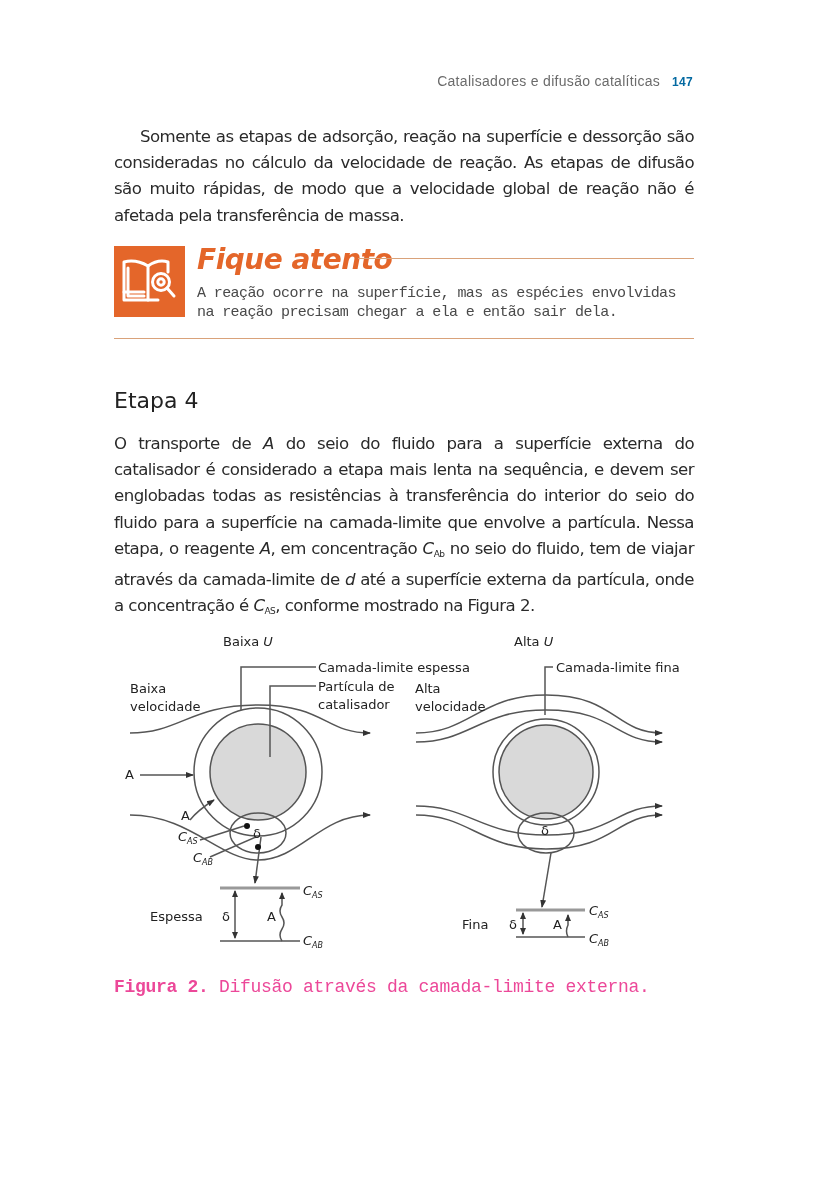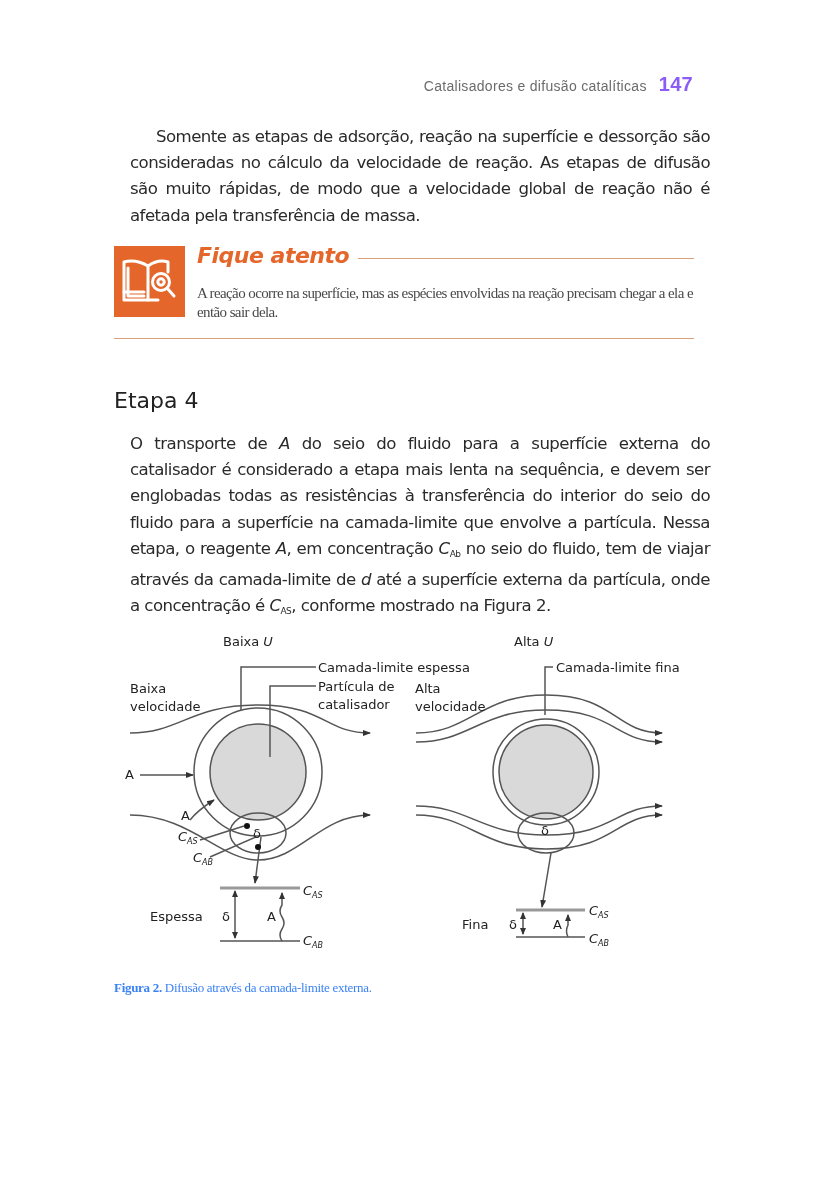--- a/index.html
+++ b/index.html
@@ -1,32 +1,32 @@
 <!DOCTYPE html>
 <html><head>
 <meta charset="utf-8">
 <style>
   html, body { margin:0; padding:0; background:#ffffff; }
   body { width:827px; height:1200px; position:relative; overflow:hidden;
          font-family:"Liberation Sans", sans-serif; color:#222; }
   .running-head { position:absolute; top:73px; right:134px; font-size:14px; color:#6b6b6b; letter-spacing:0.3px; }
-  .running-head .page-num { color:#8b5cf6; font-weight:bold; font-size:20px; margin-left:12px; }
-  .para { position:absolute; left:114px; width:580px; font-size:16.6px; line-height:26.2px; color:#2a2a2a; text-align:justify; font-family:"DejaVu Sans", sans-serif; letter-spacing:-0.55px;margin-left:16px; }
+  .running-head .page-num { color:#0369a1; font-weight:bold; font-size:12px; margin-left:12px; }
+  .para { position:absolute; left:114px; width:580px; font-size:16.6px; line-height:26.2px; color:#2a2a2a; text-align:justify; font-family:"DejaVu Sans", sans-serif; letter-spacing:-0.55px; }
   .para.p1 { top:124px; text-indent:26px; }
   .para.p2 { top:431px; }
   .attn { position:absolute; left:114px; top:246px; width:580px; height:92px; border-bottom:1.3px solid #d9a27a; }
   .attn-icon { position:absolute; left:0; top:0; width:71px; height:71px; background:#e4662a; }
-  .attn-title { position:absolute; left:83px; top:-3px; font-size:22px; font-weight:bold; font-style:italic; color:#e4662a; font-family:"DejaVu Sans", sans-serif; letter-spacing:-0.5px; }
+  .attn-title { position:absolute; left:83px; top:-3px; font-size:28px; font-weight:bold; font-style:italic; color:#e4662a; font-family:"DejaVu Sans", sans-serif; letter-spacing:-0.5px; }
   .attn-rule { position:absolute; left:244px; right:0; top:12px; border-top:1.3px solid #d9a27a; }
-  .attn-body { position:absolute; left:83px; top:38px; width:500px; font-size:15px; line-height:19px; color:#4a4a4a; font-family:Liberation Serif, serif; letter-spacing:-0.6px; }
+  .attn-body { position:absolute; left:83px; top:38px; width:500px; font-size:15px; line-height:19px; color:#4a4a4a; font-family:Liberation Mono, monospace; letter-spacing:-0.6px; }
   .h2 { position:absolute; left:114px; top:388px; font-size:22px; color:#222; font-family:"DejaVu Sans", sans-serif; }
   sub { font-size:9px; vertical-align:-3px; }
   .fig { position:absolute; left:110px; top:625px; width:600px; height:335px; }
   .fig text { font-family:"DejaVu Sans", sans-serif; font-size:13px; fill:#222; }
-  .caption { position:absolute; left:114px; top:978px; font-size:13px; color:#3b82f6; font-family:Liberation Serif, serif; letter-spacing:-0.3px; line-height:19px; }
+  .caption { position:absolute; left:114px; top:978px; font-size:18px; color:#ec4899; font-family:Liberation Mono, monospace; letter-spacing:-0.3px; line-height:19px; }
   .caption b { font-weight:bold; }
 </style>
 </head>
 <body>
 
 <div class="running-head">
   <span>Catalisadores e difusão catalíticas</span><span class="page-num">147</span>
 </div>
 
 <div class="para p1">Somente as etapas de adsorção, reação na superfície e dessorção são consideradas no cálculo da velocidade de reação. As etapas de difusão são muito rápidas, de modo que a velocidade global de reação não é afetada pela transferência de massa.</div>

